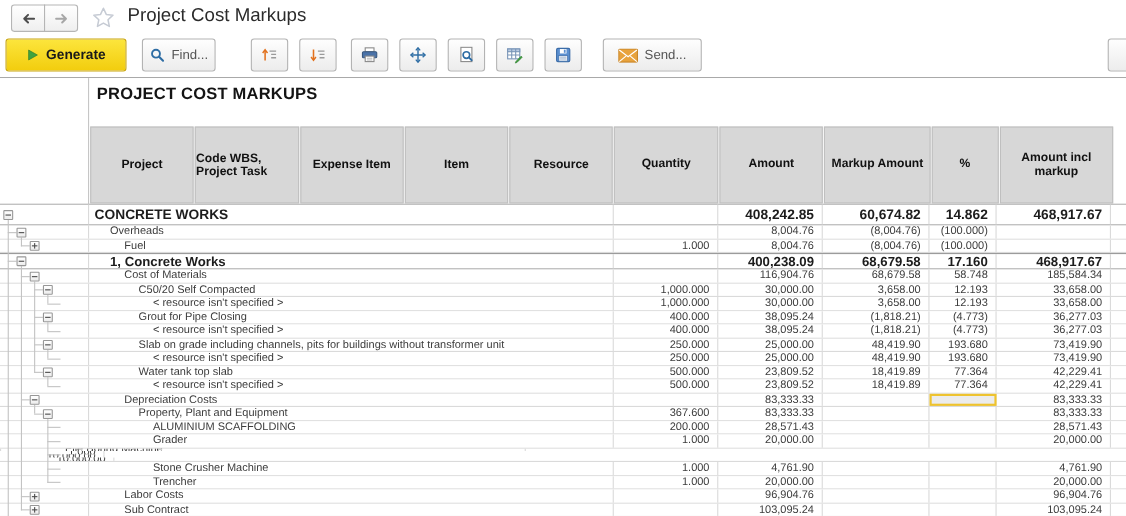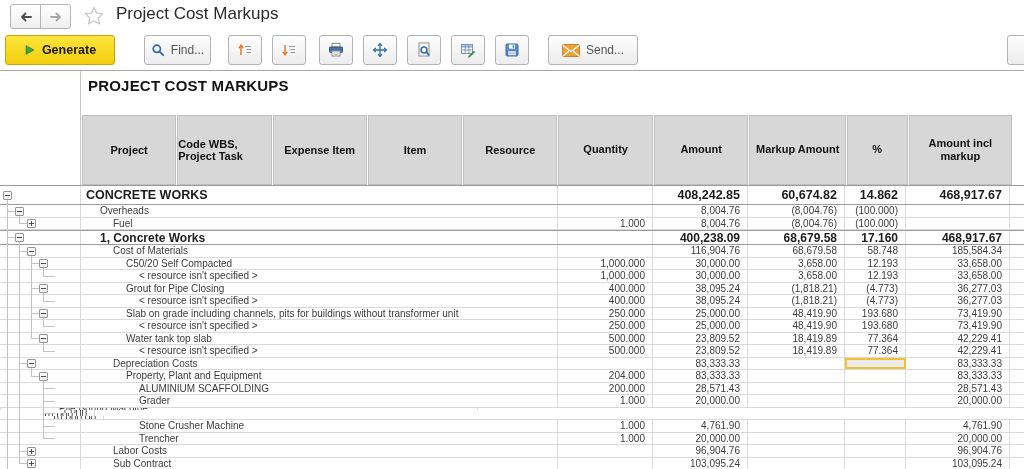--- a/index.html
+++ b/index.html
@@ -15,21 +15,21 @@
   #fav{position:absolute;left:82px;top:4px;width:24px;height:24px;cursor:pointer}
   #pagetitle{position:absolute;left:116px;top:4px;font-size:17px;color:#2b2b2b}
   
   #toolbar{position:absolute;left:0;top:32px;width:1024px;height:38px;background:#fff;border-bottom:1px solid #a9a9a9}
   .tbtn{position:absolute;top:3px;height:30px;box-sizing:border-box;border:1px solid #b3b3b3;border-radius:3px;
         background:linear-gradient(#fefefe,#ececec);display:flex;align-items:center;justify-content:center;
         gap:6px;cursor:pointer;font-size:12px;color:#555}
   .tbtn.icononly{width:34px}
   #btn-generate{left:5px;width:110px;background:linear-gradient(#fce53c,#f2cd0e);border-color:#c9a50b;
                 font-weight:bold;color:#1a1a1a;font-size:12.5px}
-  #btn-find{left:144px;width:67px}
+  #btn-find{left:129px;width:67px}
   #btn-collapse{left:228px}
   #btn-expand{left:272px}
   #btn-print{left:319px}
   #btn-fit{left:363px}
   #btn-preview{left:407px}
   #btn-edittable{left:451px}
   #btn-save{left:495px}
   #btn-send{left:548px;width:90px}
   #btn-more{left:1007px;width:30px}
   
@@ -389,21 +389,21 @@
         <div class="cell c-name" style="padding-left: 32px;">Depreciation Costs</div>
         <div class="cell c-num c-qty"></div>
         <div class="cell c-num c-amt">83,333.33</div>
         <div class="cell c-num c-mk"></div>
         <div class="cell c-num c-pct selcell"></div>
         <div class="cell c-num c-incl">83,333.33</div>
       </div>
       <div class="row" style="height: 12.5px;">
         <div class="cell c-gut"></div>
         <div class="cell c-name" style="padding-left: 45px;">Property, Plant and Equipment</div>
-        <div class="cell c-num c-qty">204.000</div>
+        <div class="cell c-num c-qty">367.600</div>
         <div class="cell c-num c-amt">83,333.33</div>
         <div class="cell c-num c-mk"></div>
         <div class="cell c-num c-pct"></div>
         <div class="cell c-num c-incl">83,333.33</div>
       </div>
       <div class="row" style="height: 12.5px;">
         <div class="cell c-gut"></div>
         <div class="cell c-name" style="padding-left: 58px;">ALUMINIUM SCAFFOLDING</div>
         <div class="cell c-num c-qty">200.000</div>
         <div class="cell c-num c-amt">28,571.43</div>

